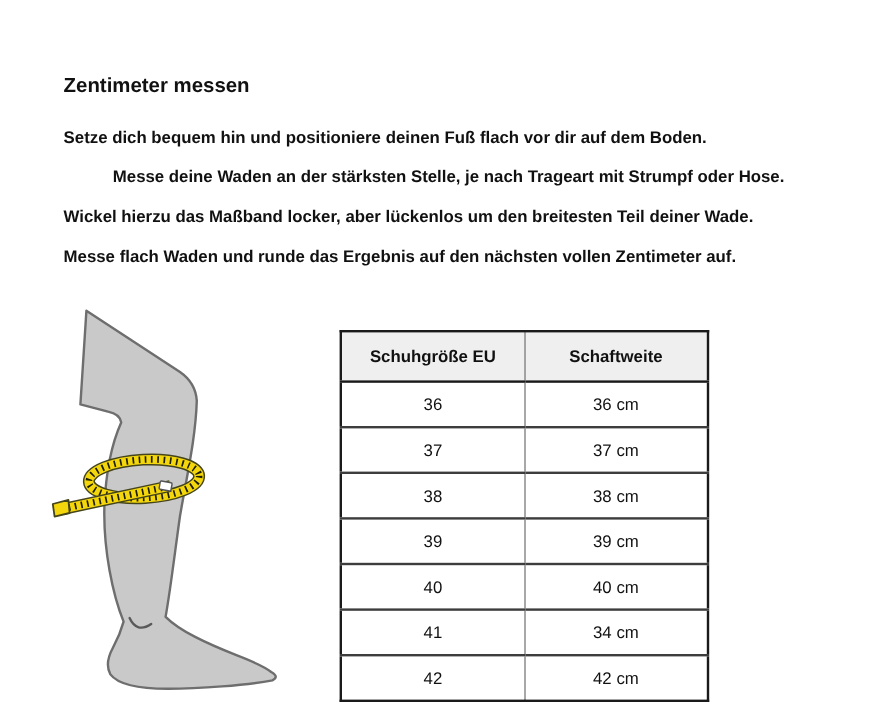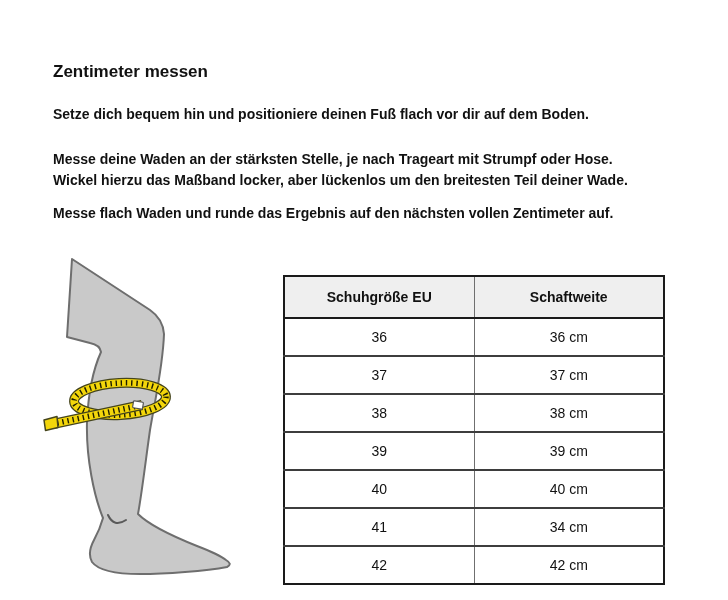--- a/index.html
+++ b/index.html
@@ -11,30 +11,30 @@
   }
   .page-title{
     position:absolute;left:53px;top:52px;
     font-size:17px;font-weight:bold;line-height:1.1;white-space:nowrap;
   }
   .instr{
     position:absolute;left:53px;
     font-size:14px;font-weight:bold;line-height:1.15;white-space:nowrap;
   }
   .instr.l0{top:92px;}
-  .instr.l1{top:137px;}
+  .instr.l1{top:125px;margin-left:41px;}
   .instr.l2{top:158px;}
   .instr.l3{top:191px;}
 
   .illustration{
     position:absolute;left:38px;top:228px;width:202px;height:354px;
   }
 
   table.size-table{
-    position:absolute;left:283px;top:275px;width:382px;
+    position:absolute;left:283px;top:275px;width:308px;
     border-collapse:collapse;table-layout:fixed;
     border:2px solid #1a1a1a;
     font-size:14px;
   }
   table.size-table th{
     height:40px;background:#efefef;font-weight:bold;
     border-bottom:2px solid #1a1a1a;text-align:center;padding:0;
   }
   table.size-table td{
     height:30px;font-weight:normal;text-align:center;padding:3px;

